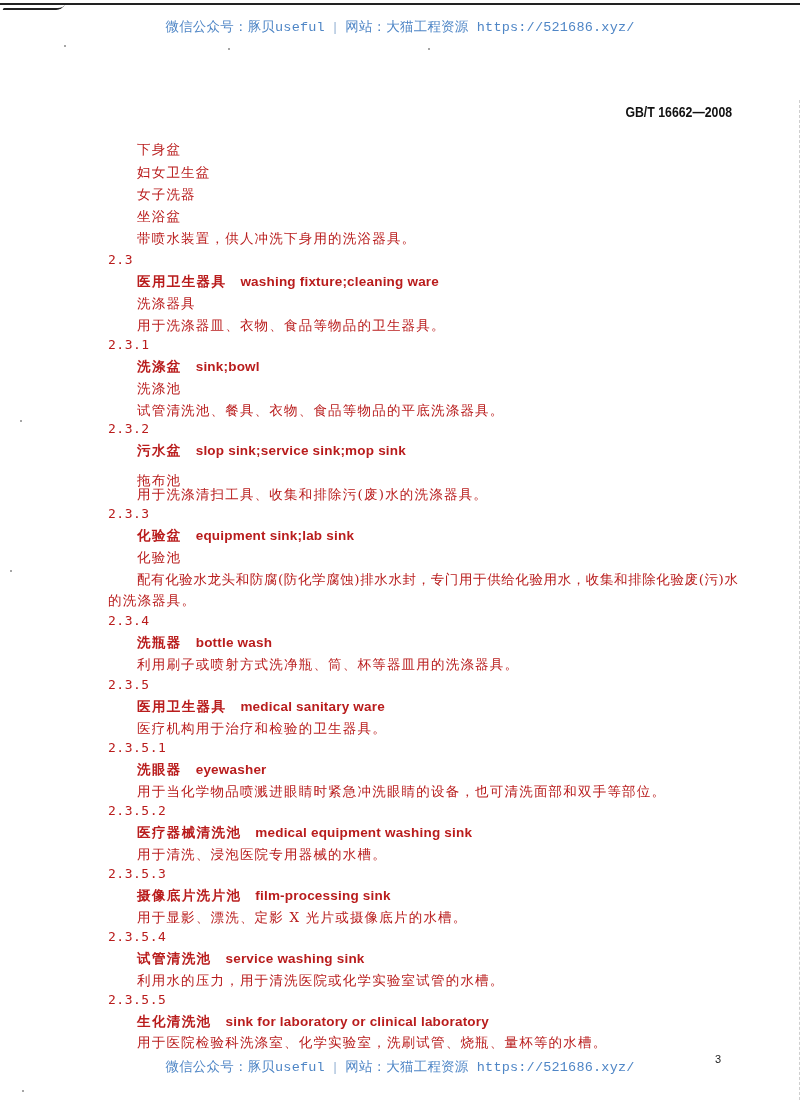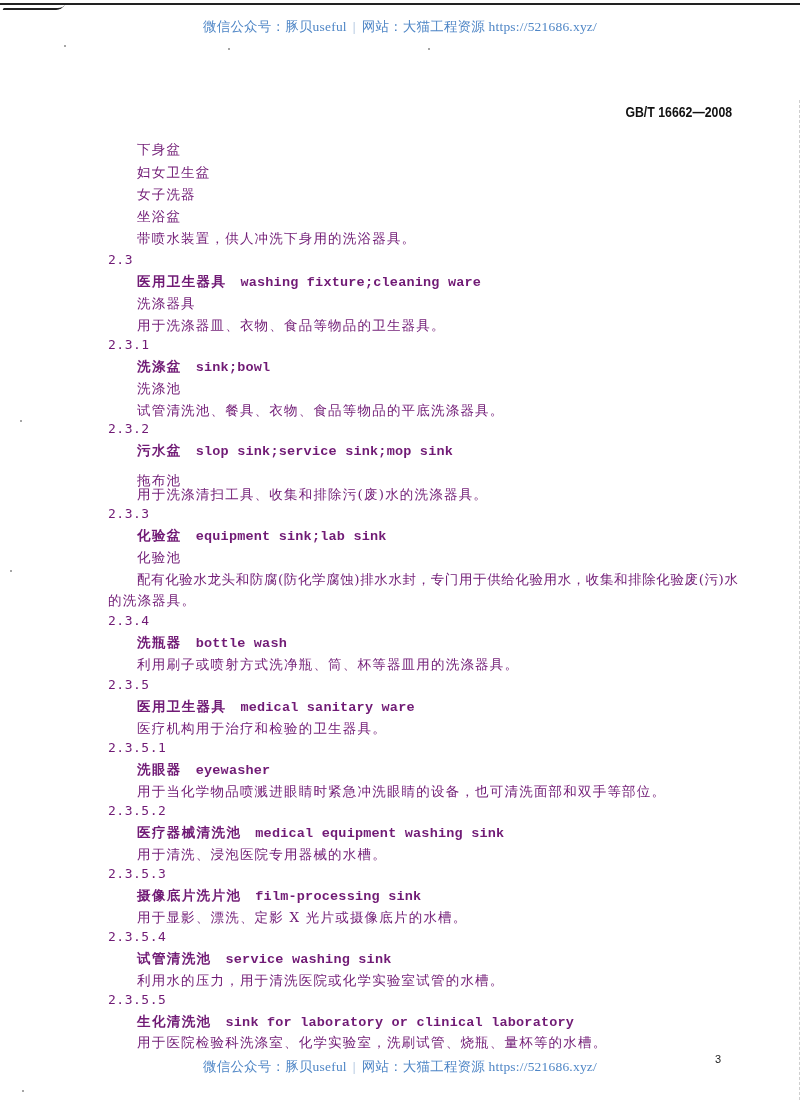--- a/index.html
+++ b/index.html
@@ -31,21 +31,21 @@
       height: 4px;
       border-bottom: 2px solid #222;
       border-radius: 0 0 40px 0;
       transform: skewX(-30deg);
     }
     .watermark {
       position: absolute;
       left: 0;
       width: 800px;
       text-align: center;
-      font-family: Liberation Serif, serif;
+      font-family: Liberation Mono, monospace;
       font-size: 13.5px;
       color: #4f86c6;
       letter-spacing: 0.2px;
     }
     .watermark .sep {
       color: #9bb6d6;
       margin: 0 6px;
     }
     .wm-top { top: 18px; }
     .wm-bottom { top: 1058px; }
@@ -74,36 +74,36 @@
       position: absolute;
       left: 0;
       top: 0;
       width: 800px;
     }
     .line {
       position: absolute;
       white-space: nowrap;
       font-size: 13.5px;
       letter-spacing: 1.2px;
-      color: #701a75;
+      color: #b91c1c;
     }
     .indent { left: 137px; }
     .flush { left: 108px; }
     .num {
       left: 108px;
       font-family: "DejaVu Sans Mono", "Liberation Mono", monospace;
       font-size: 13px;
       letter-spacing: 0.5px;
     }
     .term {
       font-weight: bold;
       letter-spacing: 1.4px;
     }
     .term .en {
-      font-family: Liberation Mono, monospace;
+      font-family: Liberation Sans, sans-serif;
       font-weight: bold;
       letter-spacing: 0.2px;
       margin-left: 14px;
       font-size: 13.5px;
     }
     .speck {
       position: absolute;
       width: 2px;
       height: 2px;
       background: #888;

